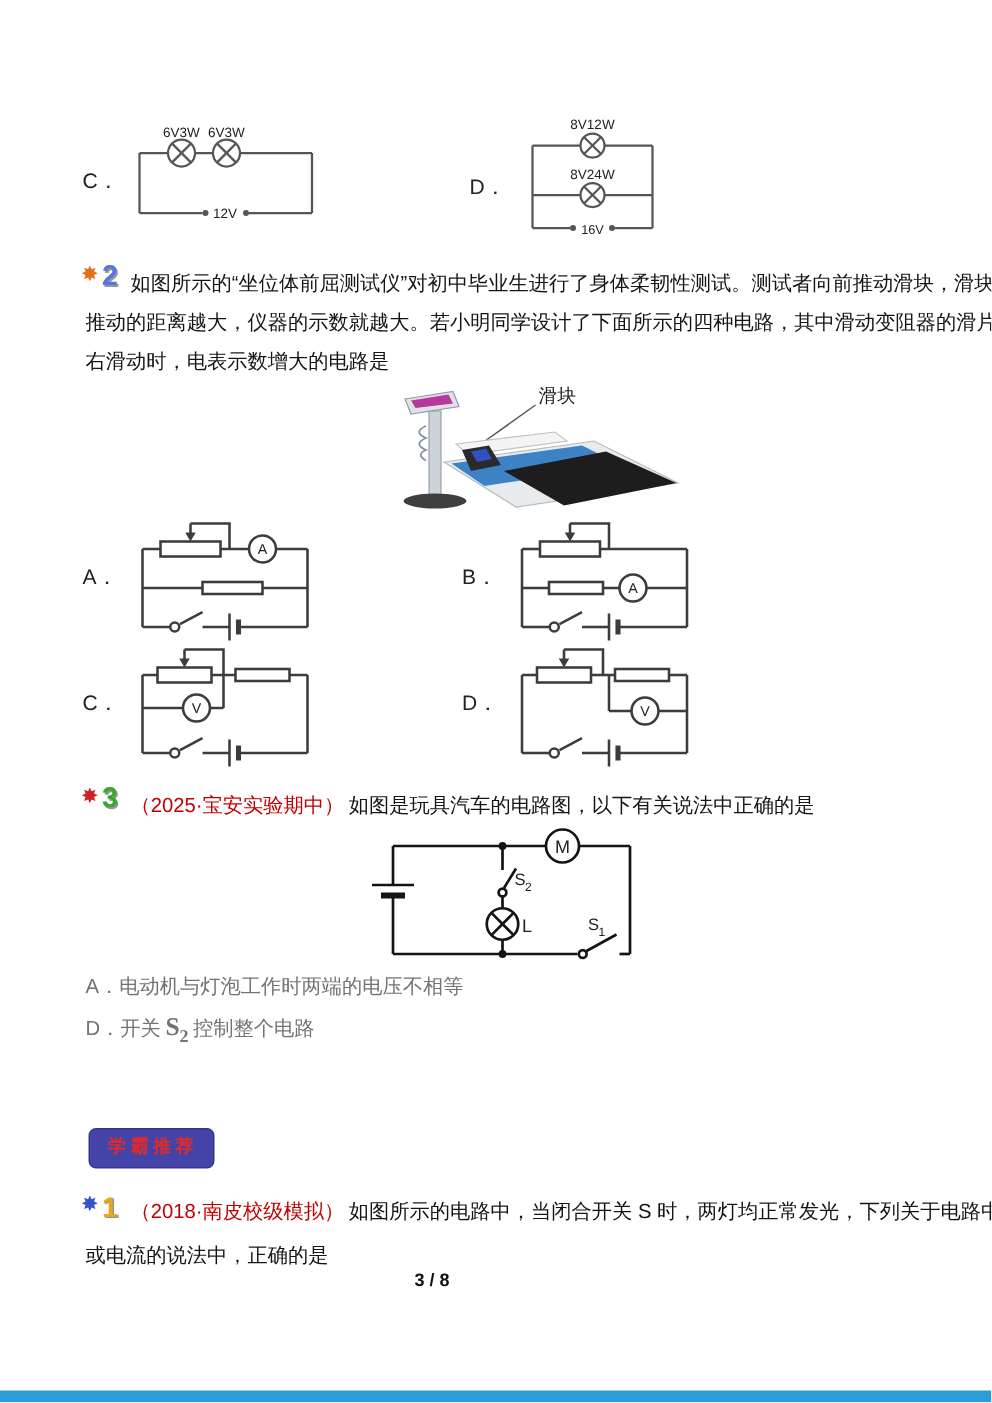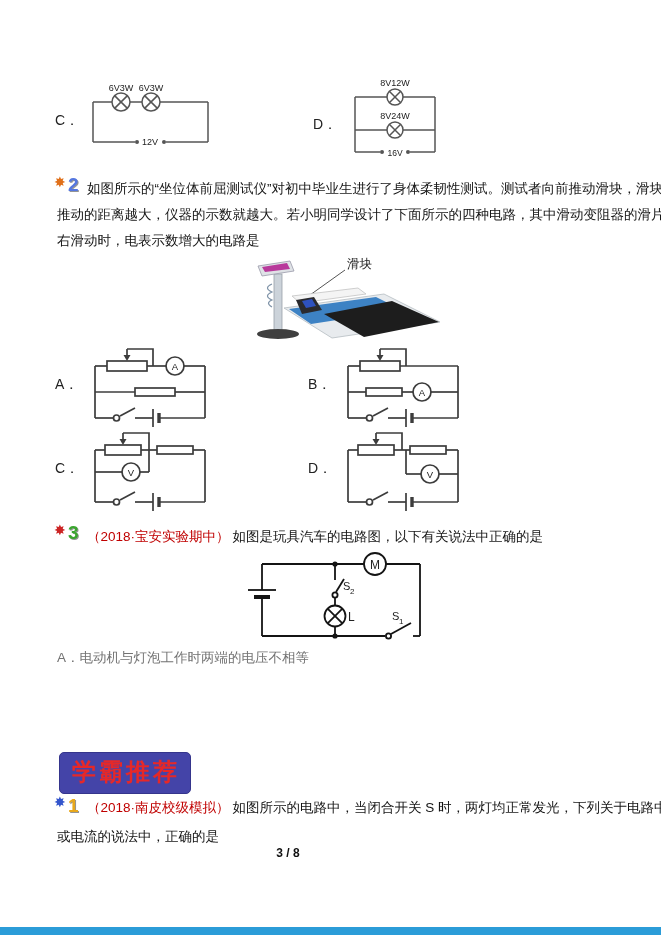--- a/index.html
+++ b/index.html
@@ -19,21 +19,21 @@
   .wireQ{stroke:#141414;stroke-width:1.8;fill:none;}
   .compQ{stroke:#141414;stroke-width:1.8;fill:#fff;}
   .badge{position:relative;display:inline-block;width:30px;height:22px;vertical-align:-4px;}
   .badge .star{position:absolute;left:-3px;top:-6px;font-size:14px;}
   .badge .digit{position:absolute;left:11px;top:-3px;font-size:19px;font-weight:bold;
                 text-shadow:1px 1px 0 rgba(60,60,60,.55);}
   .badge-2 .digit{color:#5577e0;} .badge-2 .star{color:#e0701a;}
   .badge-3 .digit{color:#3aa62e;} .badge-3 .star{color:#cc2424;}
   .badge-1 .digit{color:#e8a81c;} .badge-1 .star{color:#3355cc;}
   #banner{position:absolute;left:59px;top:752px;background:#4444a8;color:#e62828;
-          font-size:24px;font-weight:bold;letter-spacing:3px;padding:3px 10px 5px 12px;
+          font-size:12px;font-weight:bold;letter-spacing:3px;padding:3px 10px 5px 12px;
           border-radius:5px;border:1px solid #35358c;}
   #page-num{position:absolute;left:0;top:846px;width:576px;text-align:center;
             font-size:12px;font-weight:bold;color:#111;}
   #footer-bar{position:absolute;left:0;bottom:0;width:661px;height:8px;background:#2b9cd8;}
   .math-s{font-family:"Liberation Serif",serif;font-weight:bold;font-size:17px;margin:0 3px;}
   .math-s sub{font-size:12px;font-weight:bold;}
 </style>
 </head>
 <body>
 
@@ -92,21 +92,21 @@
     <div class="qline">
       <span class="badge badge-2">
         <span class="star">✸</span>
         <span class="digit">2</span>
       </span><span>如图所示的“坐位体前屈测试仪”对初中毕业生进行了身体柔韧性测试。测试者向前推动滑块，滑块被</span>
     </div>
     <div class="qline">推动的距离越大，仪器的示数就越大。若小明同学设计了下面所示的四种电路，其中滑动变阻器的滑片向</div>
     <div class="qline">右滑动时，电表示数增大的电路是</div>
   </div>
 
-  <div class="abs" style="left:226px;top:254px;">
+  <div class="abs" style="left:238px;top:254px;">
     <svg width="215" height="86" viewBox="0 0 215 86">
       <text x="121" y="14" font-size="12.5" fill="#111">滑块</text>
       <line x1="119" y1="16" x2="84" y2="41" stroke="#555" stroke-width="1"></line>
       <rect x="48" y="20" width="8" height="58" fill="#ccd3da" stroke="#98a0a8" stroke-width="0.8"></rect>
       <polygon points="32,12 64,7 68,17 36,22" fill="#dfe2e6" stroke="#99a" stroke-width="0.8"></polygon>
       <polygon points="36,13 61,9 64,15 39,18" fill="#b8399b"></polygon>
       <path d="M46,30 q-9,4 0,8 q-9,4 0,8 q-7,3 0,7" stroke="#7f93a8" stroke-width="1.2" fill="none"></path>
       <ellipse cx="52" cy="80" rx="21" ry="5" fill="#3f3f3f"></ellipse>
       <polygon points="58,54 158,40 214,68 106,84" fill="#e8ebee" stroke="#b5bcc2" stroke-width="0.8"></polygon>
       <polygon points="63,55 150,43 176,56 85,70" fill="#3d82c4"></polygon>
@@ -224,21 +224,21 @@
       <line class="wireA" x1="70" y1="67" x2="70" y2="85"></line>
       <line x1="76" y1="71" x2="76" y2="81" stroke="#3c3c3c" stroke-width="3.4"></line>
       <line class="wireA" x1="76" y1="76" x2="122" y2="76"></line>
     </svg>
   </div>
 
   <div class="abs qline" style="left:57px;top:523px;">
     <span class="badge badge-3">
       <span class="star">✸</span>
       <span class="digit">3</span>
-    </span><span class="src">（2018·宝安实验期中）</span><span>如图是玩具汽车的电路图，以下有关说法中正确的是</span>
+    </span><span class="src">（2025·宝安实验期中）</span><span>如图是玩具汽车的电路图，以下有关说法中正确的是</span>
   </div>
 
   <div class="abs" style="left:240px;top:550px;">
     <svg width="190" height="92" viewBox="0 0 190 92">
 
       <line class="wireQ" x1="22" y1="14" x2="124" y2="14"></line>
       <circle cx="95" cy="14" r="2.6" fill="#141414"></circle>
       <circle class="compQ" cx="135" cy="14" r="11"></circle>
       <text x="135" y="18.5" font-size="12" text-anchor="middle">M</text>
       <line class="wireQ" x1="146" y1="14" x2="180" y2="14"></line>
@@ -266,20 +266,23 @@
       <line class="wireQ" x1="151" y1="84" x2="171" y2="73"></line>
       <text x="152" y="70" font-size="11">S</text>
       <text x="159" y="74" font-size="8">1</text>
       <line class="wireQ" x1="173" y1="86" x2="180" y2="86"></line>
       <line class="wireQ" x1="180" y1="14" x2="180" y2="86"></line>
     </svg>
   </div>
 
   <div class="abs" style="left:57px;top:644px;">
     <div class="optline">A．电动机与灯泡工作时两端的电压不相等</div>
+    <div class="optline">
+      <span>D．开关</span><span class="math-s"><span>S</span><sub>2</sub></span><span>控制整个电路</span>
+    </div>
   </div>
 
   <div id="banner">学霸推荐</div>
 
   <div class="abs" style="left:57px;top:793px;width:590px;">
     <div class="qline" style="line-height:29px;">
       <span class="badge badge-1">
         <span class="star">✸</span>
         <span class="digit">1</span>
       </span><span class="src">（2018·南皮校级模拟）</span><span>如图所示的电路中，当闭合开关 S 时，两灯均正常发光，下列关于电路中电压</span>

